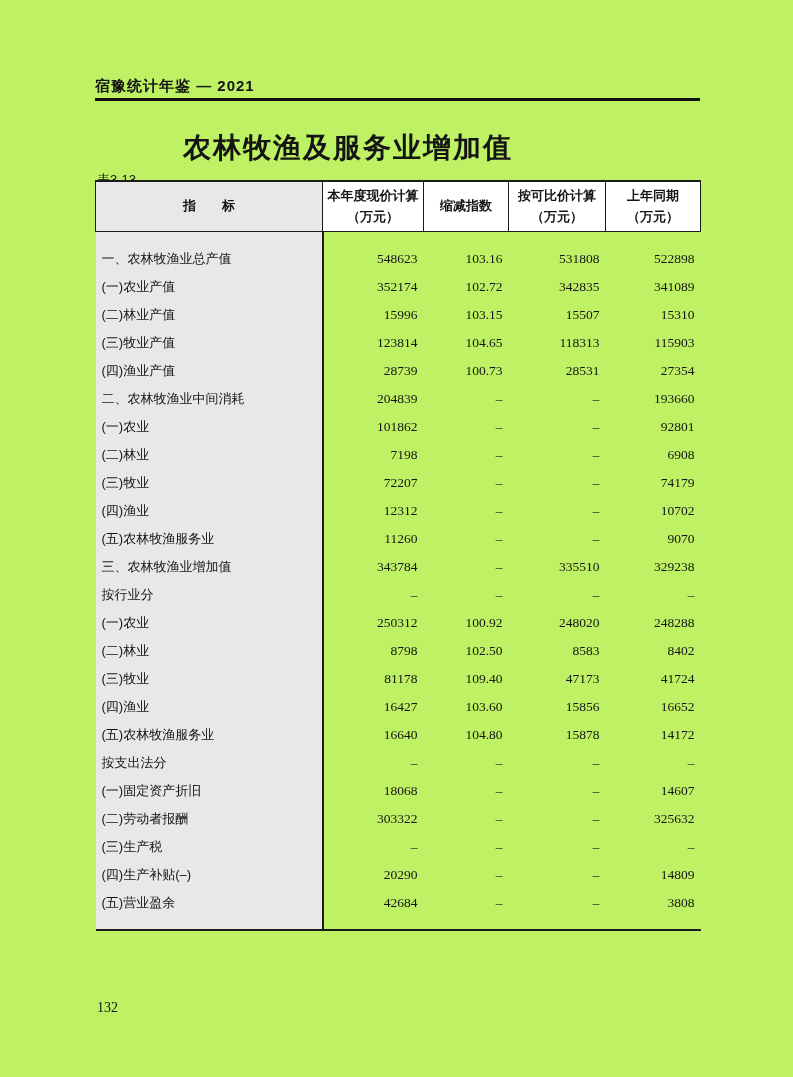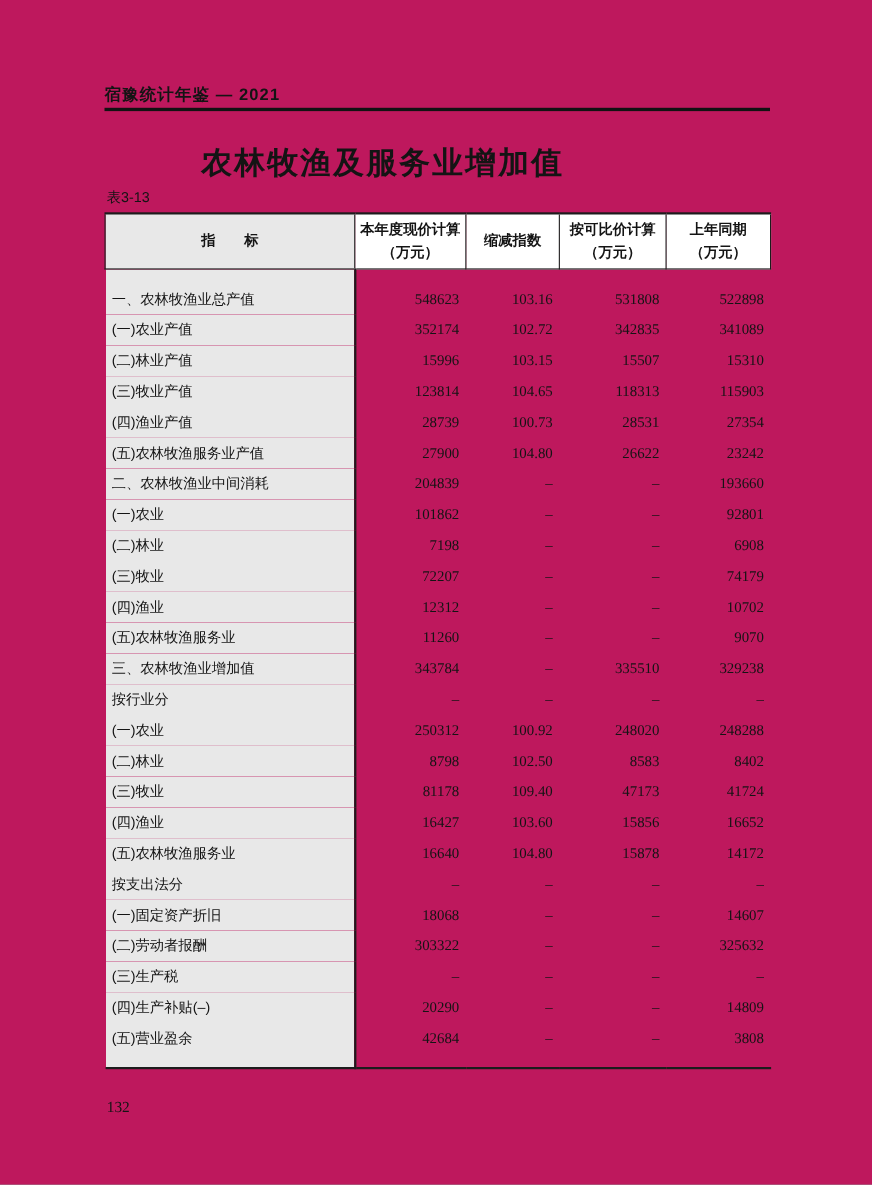--- a/index.html
+++ b/index.html
@@ -1,20 +1,20 @@
 <!DOCTYPE html>
 <html><head>
 <meta charset="utf-8">
 <style>
   html,body{margin:0;padding:0;background:#9a9a9a;}
   .page{
     position:relative;
     width:793px;height:1077px;
     margin:0 auto;
-    background:#be185d;
+    background:#bef264;
     font-family:"Liberation Sans",sans-serif;
     color:#141414;
     overflow:hidden;
   }
   .yearbook-header{
     position:absolute;left:95px;top:77px;
     font-size:15px;font-weight:bold;letter-spacing:1px;
   }
   .header-rule{
     position:absolute;left:95px;top:98px;
@@ -22,21 +22,21 @@
   }
   .doc-title{
     position:absolute;left:0;top:129px;width:696px;
     text-align:center;font-size:28px;font-weight:bold;letter-spacing:2px;
   }
   .table-label{
     position:absolute;left:97px;top:171px;
     font-size:13px;font-weight:normal;
   }
   table.stat-table{
-    position:absolute;left:95px;top:193px;
+    position:absolute;left:95px;top:180px;
     width:605px;border-collapse:collapse;table-layout:fixed;
   }
   .stat-table thead th{
     border:1.5px solid #1c1c1c;
     border-top-width:2px;
     font-size:13px;font-weight:bold;
     text-align:center;vertical-align:middle;
     white-space:pre-line;line-height:1.55;
     height:47px;padding:1px 2px;
     background:#ffffff;
@@ -131,27 +131,20 @@
           <td class="c-num">115903</td>
         </tr>
         <tr>
           <td class="c-ind indent">(四)渔业产值</td>
           <td class="c-num">28739</td>
           <td class="c-num">100.73</td>
           <td class="c-num">28531</td>
           <td class="c-num">27354</td>
         </tr>
         <tr>
-          <td class="c-ind indent">(五)农林牧渔服务业产值</td>
-          <td class="c-num">27900</td>
-          <td class="c-num">104.80</td>
-          <td class="c-num">26622</td>
-          <td class="c-num">23242</td>
-        </tr>
-        <tr>
           <td class="c-ind">二、农林牧渔业中间消耗</td>
           <td class="c-num">204839</td>
           <td class="c-num">–</td>
           <td class="c-num">–</td>
           <td class="c-num">193660</td>
         </tr>
         <tr>
           <td class="c-ind indent">(一)农业</td>
           <td class="c-num">101862</td>
           <td class="c-num">–</td>

